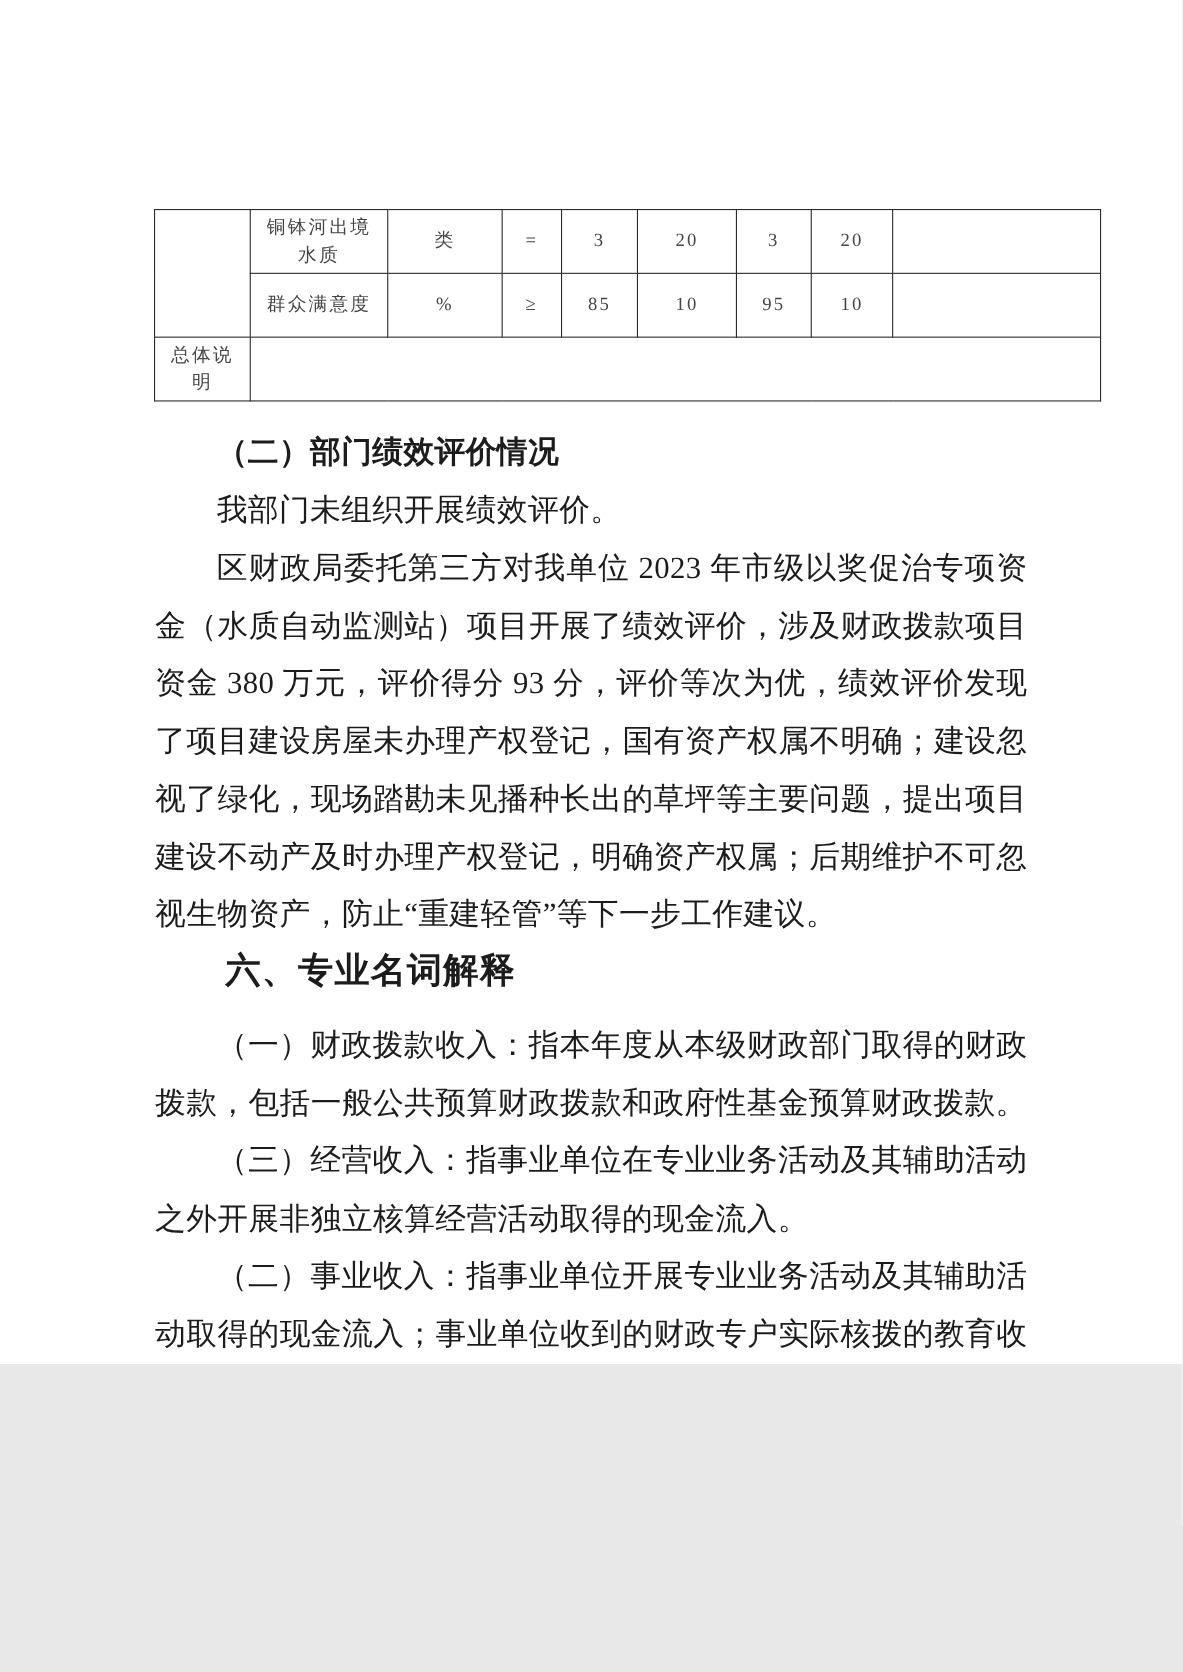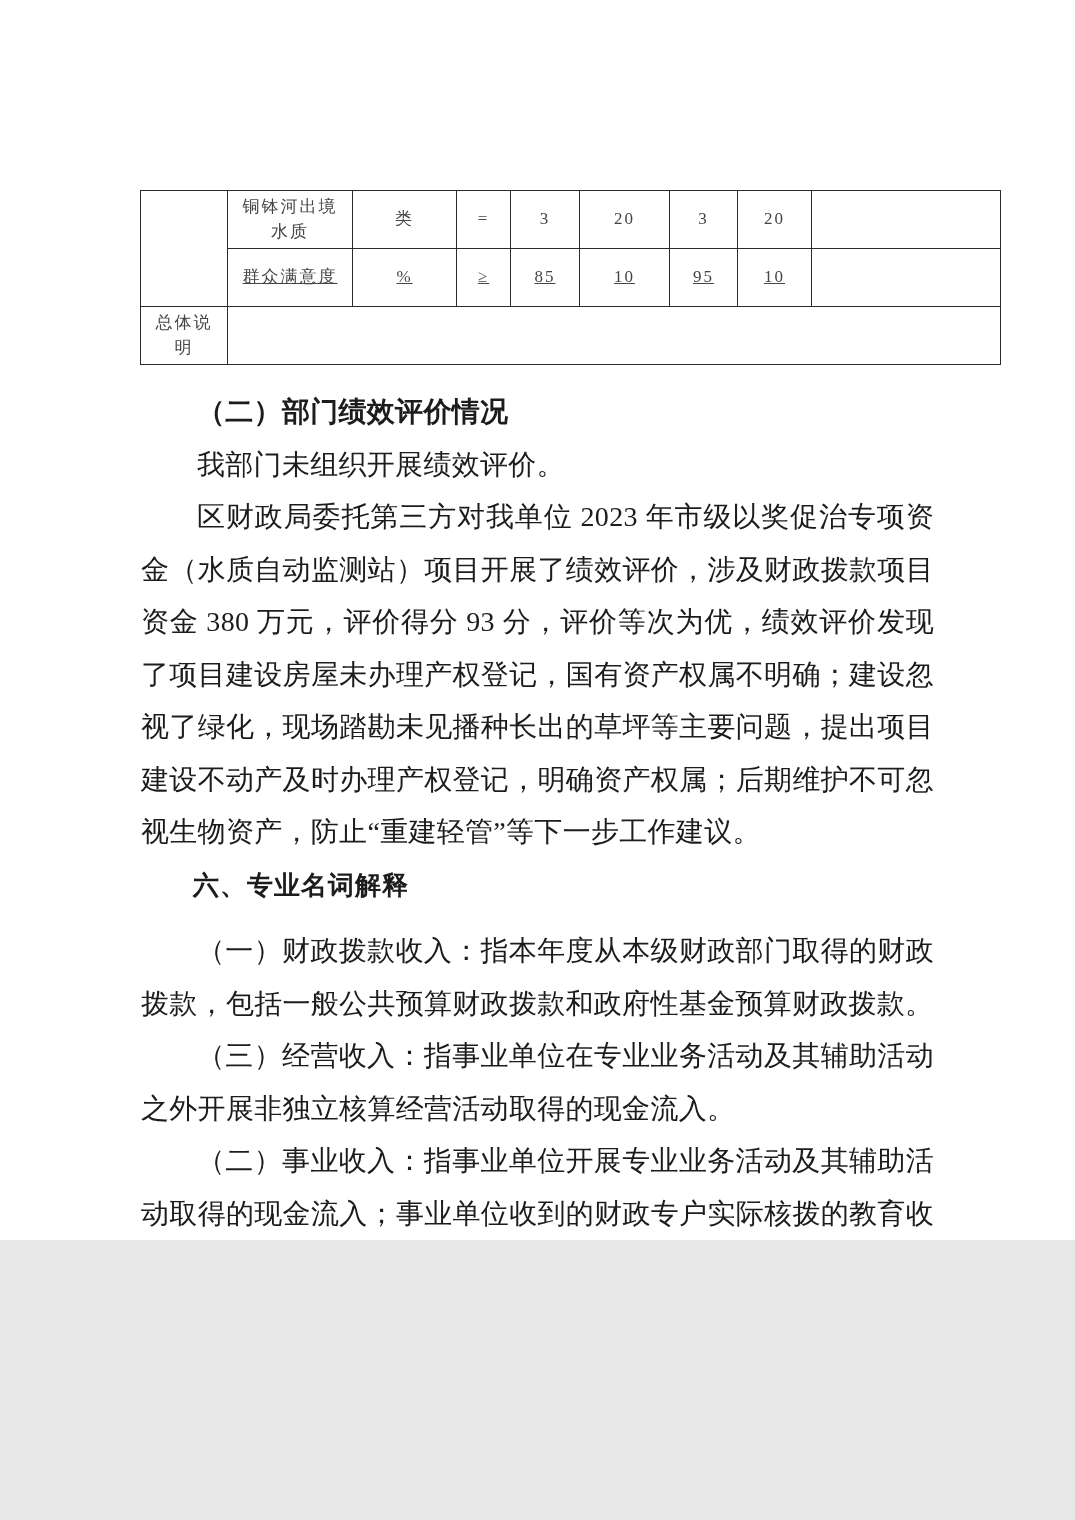--- a/index.html
+++ b/index.html
@@ -28,40 +28,40 @@
     border: 1px solid #2b2b2b;
     text-align: center;
     vertical-align: middle;
     font-size: 17px;
     letter-spacing: 2px;
     line-height: 1.45;
     color: #454545;
     padding: 2px 8px;
   }
   .perf-table tr.r1 td { height: 58px; }
-  .perf-table tr.r2 td { height: 58px; text-decoration: underline; }
+  .perf-table tr.r2 td { height: 58px; }
   .perf-table tr.r3 td { height: 58px; }
 
   
   .content {
     position: absolute;
     left: 141px;
     top: 386px;
     width: 793px;
     font-size: 28px;
     line-height: 52.5px;
     letter-spacing: 0.3px;
     text-align: justify;
   }
   .content p { text-indent: 2em; }
   .h-serif { font-weight: bold; }
   .h-sans {
-    font-family: Liberation Sans, sans-serif;
+    font-family: Liberation Mono, monospace;
     font-weight: bold;
-    font-size: 26px;
+    font-size: 32px;
     margin-bottom: 14px;
     letter-spacing: 1px;
   }
   .term-label { font-weight: normal; }
 
   
   .page-num {
     position: absolute;
     top: 1406px;
     left: 858px;

